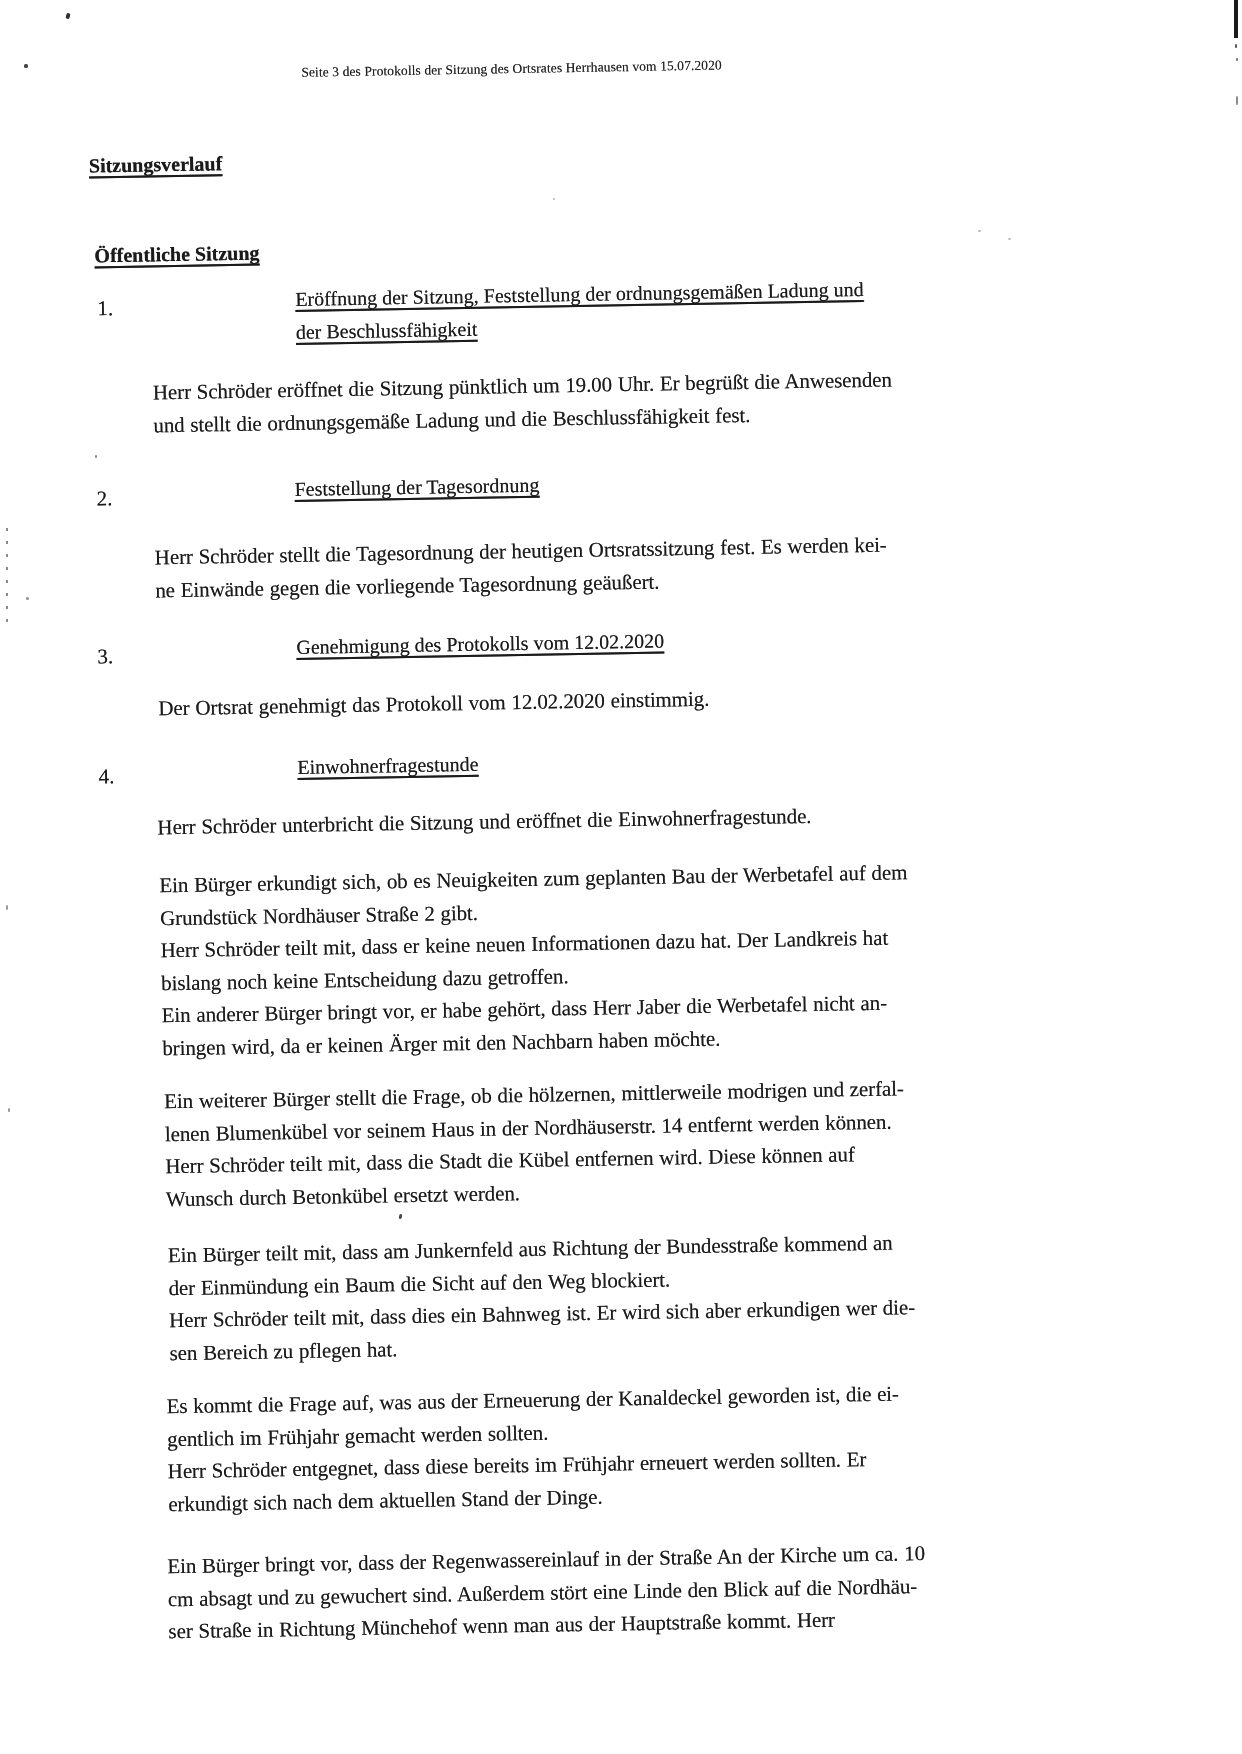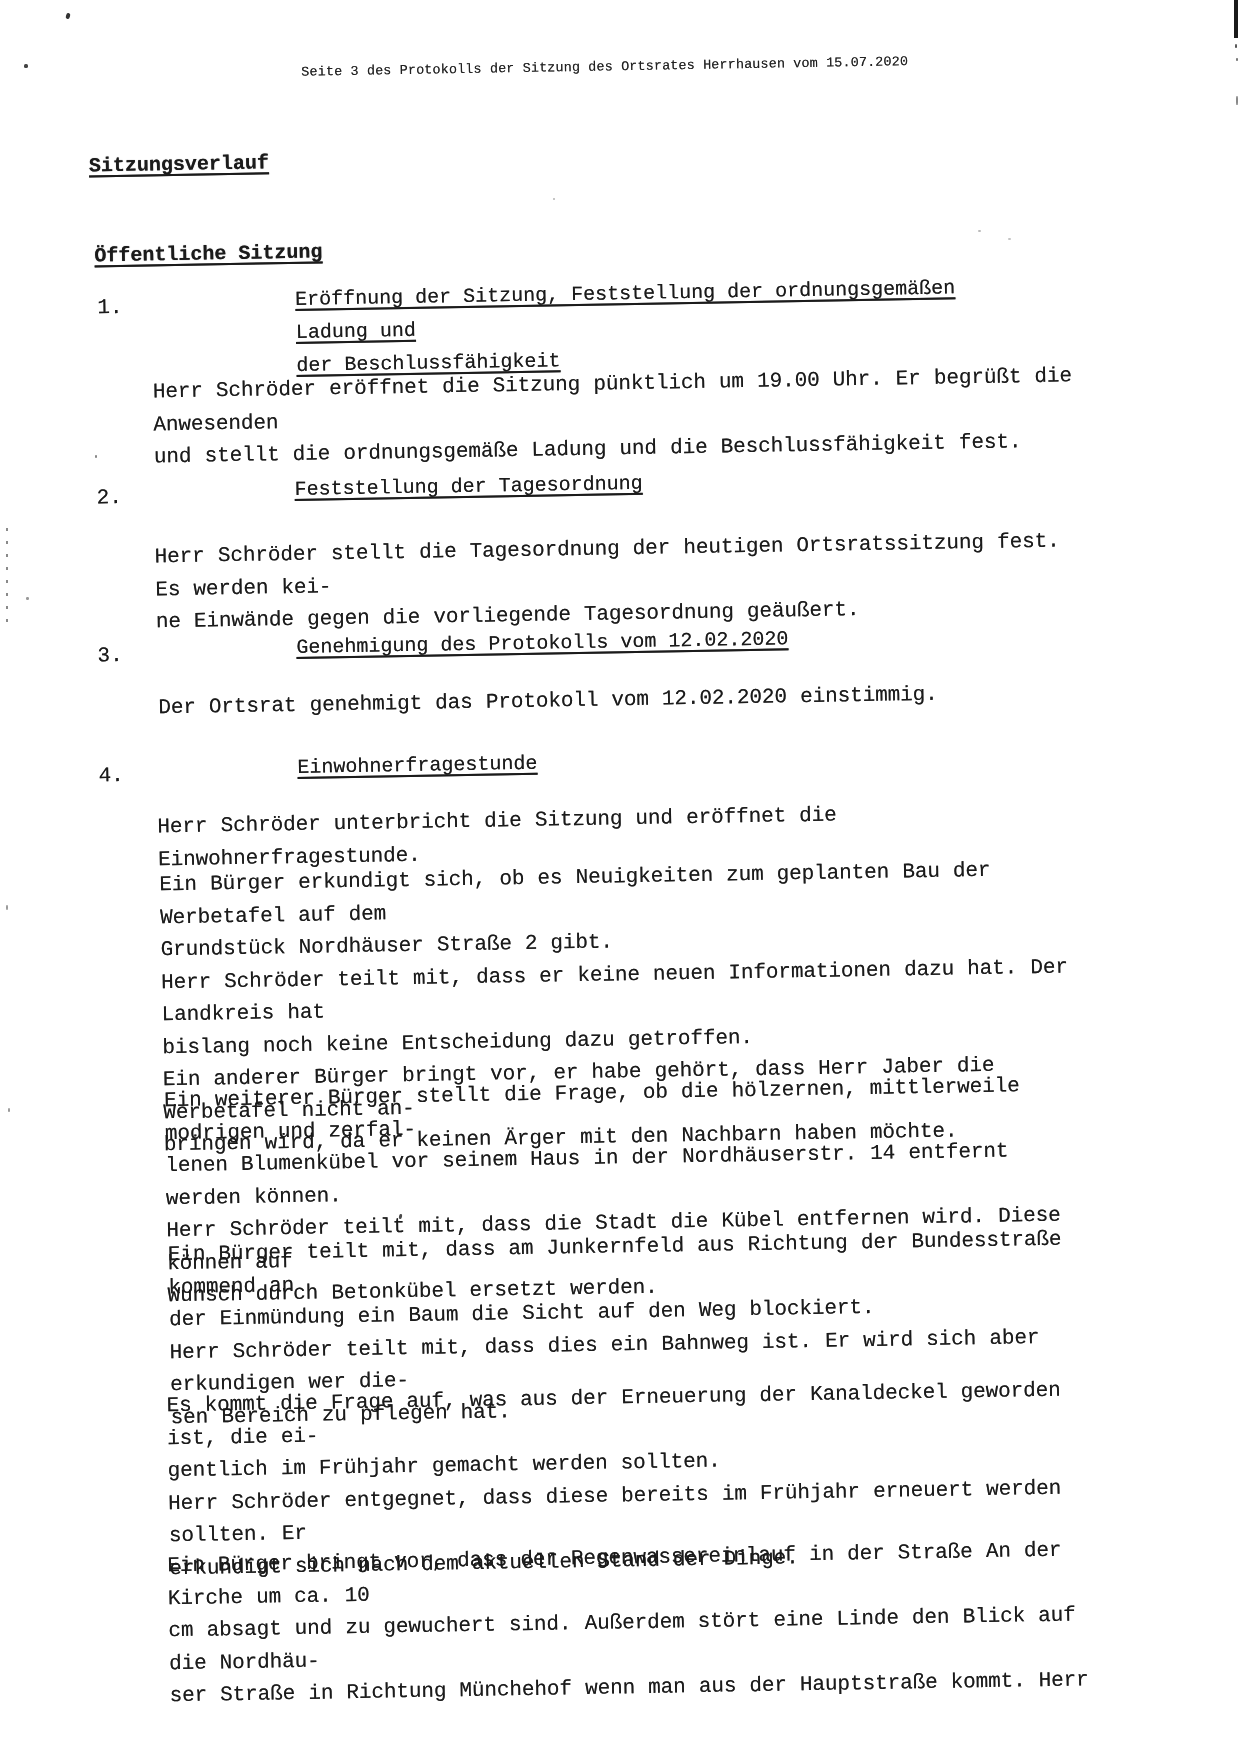--- a/index.html
+++ b/index.html
@@ -6,21 +6,21 @@
     margin: 0;
     padding: 0;
     background: #ffffff;
   }
   .page {
     position: relative;
     width: 1242px;
     height: 1754px;
     background: #ffffff;
     overflow: hidden;
-    font-family: Liberation Mono, monospace;
+    font-family: Liberation Serif, serif;
     color: #1b1b1b;
   }
   .content {
     position: absolute;
     left: 0; top: 0;
     width: 1242px; height: 1754px;
     transform: rotate(-1deg);
     transform-origin: 0 0;
   }
   .content > div { position: absolute; }

